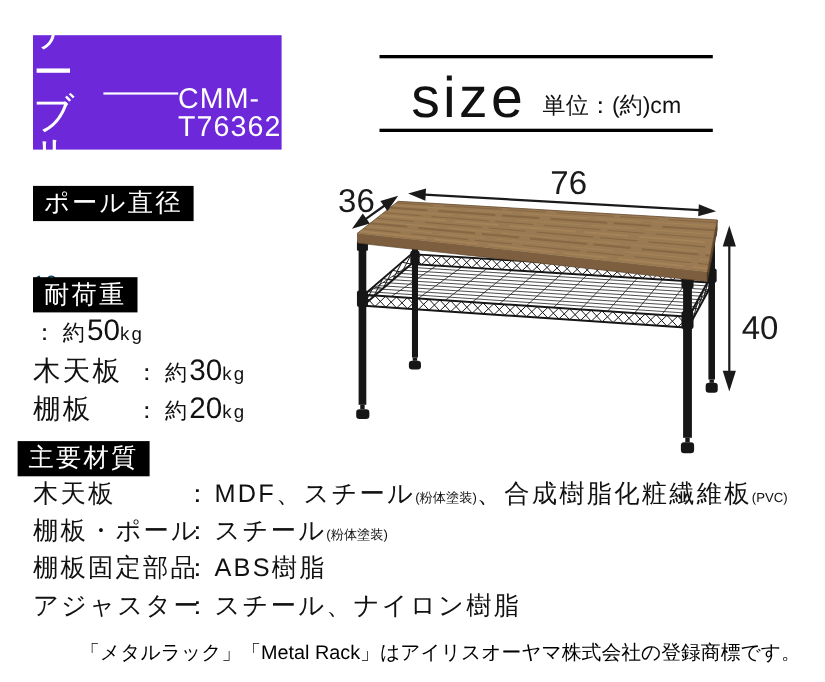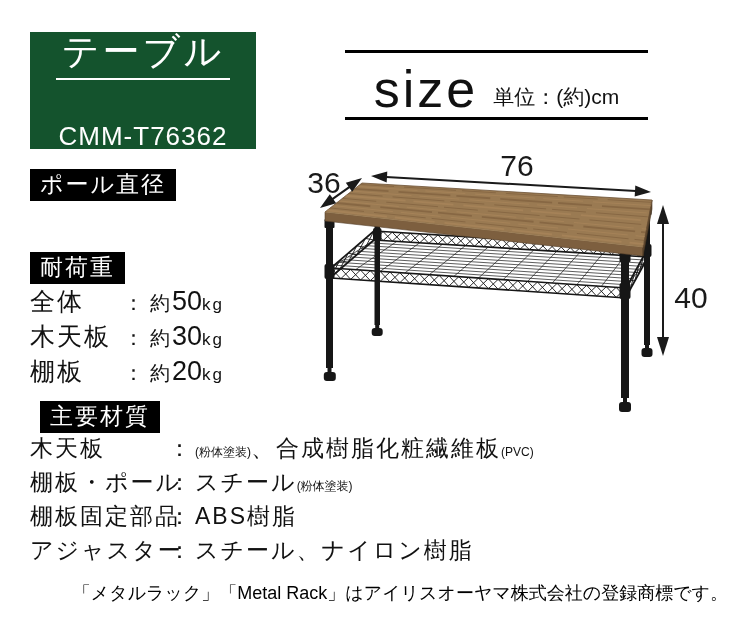--- a/index.html
+++ b/index.html
@@ -1,22 +1,22 @@
 <!DOCTYPE html>
 <html><head>
 <meta charset="utf-8">
 <style>
   html,body{margin:0;padding:0;background:#fff;}
   .canvas{position:relative;width:750px;height:620px;background:#fff;overflow:hidden;
           font-family:"Liberation Sans","DejaVu Sans",sans-serif;color:#111;}
   .abs{position:absolute;}
 
   
-  .title-box{left:30px;top:32px;width:226px;height:117px;background:#14532d;color:#fff;
-             display:flex;flex-direction:column;align-items:center;justify-content:center;}
+  .title-box{left:30px;top:32px;width:226px;height:104px;background:#6d28d9;color:#fff;
+             display:flex;flex-direction:row;align-items:center;justify-content:center;}
   .title-name{font-size:37px;letter-spacing:3px;line-height:1;}
   .title-divider{width:174px;border-top:2px solid #fff;margin:8px 0 7px;}
   .title-model{font-size:26px;letter-spacing:1px;line-height:1;margin-top:36px;}
 
   
   .size-header{left:345px;top:50px;width:303px;height:70px;box-sizing:border-box;
                border-top:3px solid #000;border-bottom:3px solid #000;
                display:flex;align-items:flex-end;justify-content:center;gap:15px;padding-bottom:7px;}
   .size-word{font-size:52px;font-weight:300;line-height:.78;letter-spacing:3px;}
   .size-unit{font-size:21px;line-height:1;padding-bottom:3px;}
@@ -68,21 +68,20 @@
     <div class="size-word">size</div>
     <div class="size-unit">単位：(約)cm</div>
   </div>
   <div class="abs pole-value">19mm</div>
 
   <div class="abs" style="left:30px;top:252px;">
     <span class="black-label">耐荷重</span>
   </div>
   <div class="abs load-rows">
     <div class="load-row">
-      <span class="l-name">全体</span>
         <span class="l-sep">：</span>
         <span class="l-approx">約</span>
         <span class="l-num">50</span>
         <span class="l-unit">kg</span>
     </div>
     <div class="load-row">
       <span class="l-name">木天板</span>
         <span class="l-sep">：</span>
         <span class="l-approx">約</span>
         <span class="l-num">30</span>
@@ -90,27 +89,28 @@
     </div>
     <div class="load-row">
       <span class="l-name">棚板</span>
         <span class="l-sep">：</span>
         <span class="l-approx">約</span>
         <span class="l-num">20</span>
         <span class="l-unit">kg</span>
     </div>
   </div>
 
-  <div class="abs" style="left:40px;top:401px;border-radius:13px;">
+  <div class="abs" style="left:16px;top:401px;border-radius:13px;">
     <span class="black-label">主要材質</span>
   </div>
   <div class="abs mat-rows">
     <div class="mat-row">
       <span class="m-name">木天板</span>
         <span class="m-sep">：</span>
+        <span>MDF、スチール</span>
         <span class="small">(粉体塗装)</span>
         <span>、合成樹脂化粧繊維板</span>
         <span class="small">(PVC)</span>
     </div>
     <div class="mat-row">
       <span class="m-name">棚板・ポール</span>
         <span class="m-sep">：</span>
         <span>スチール</span>
         <span class="small">(粉体塗装)</span>
     </div>

